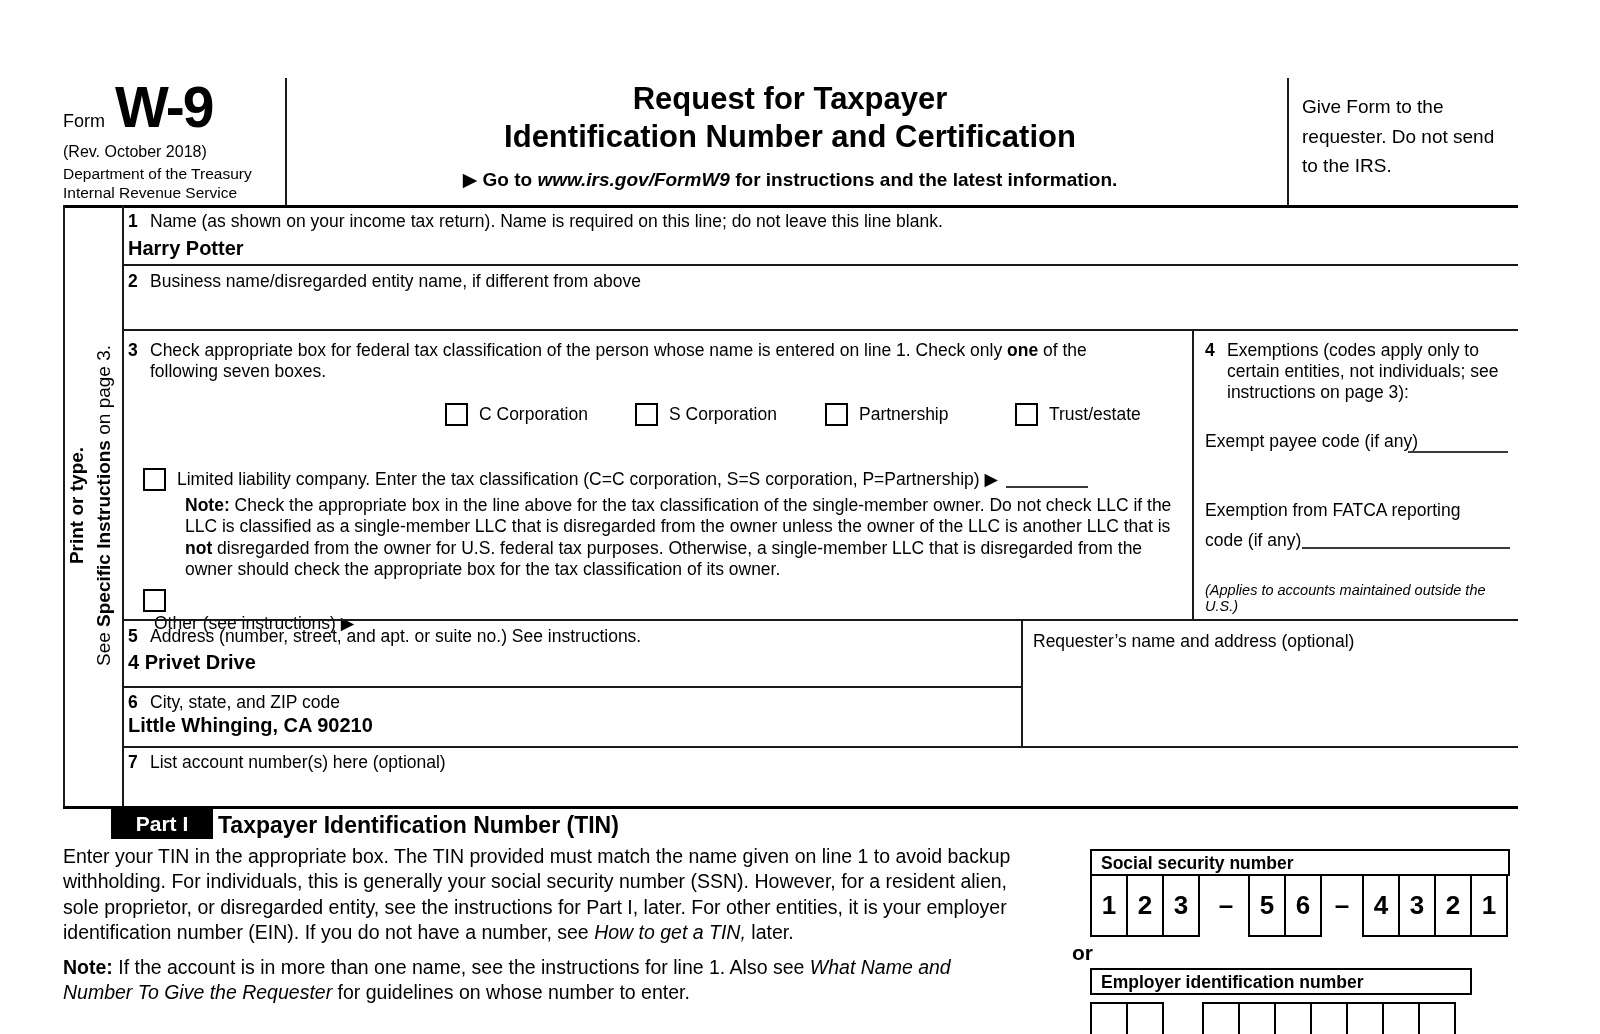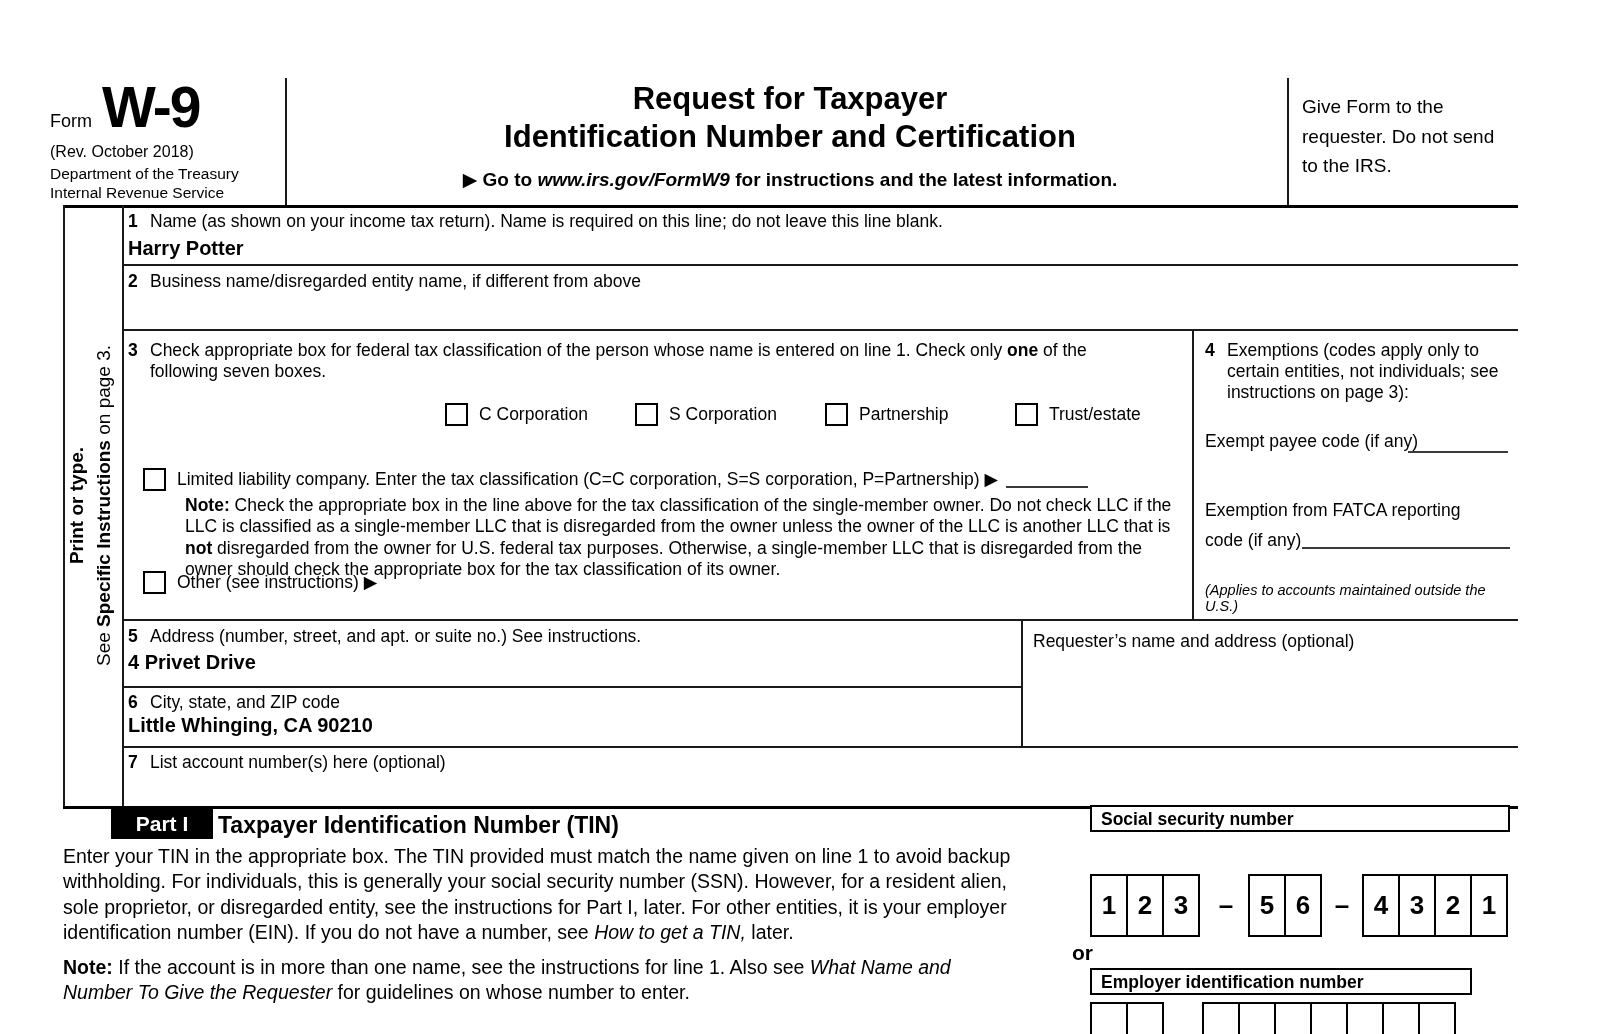--- a/index.html
+++ b/index.html
@@ -36,21 +36,21 @@
         transform:rotate(-90deg);text-align:center;font-size:19px;line-height:27px;}
   .part-box{position:absolute;background:#000;color:#fff;font-size:21px;font-weight:bold;
         display:flex;align-items:center;justify-content:center;}
   .body-text{font-size:19.5px;line-height:25.4px;}
 </style>
 </head>
 <body>
 
 <div class="page">
 
-  <div class="abs" style="left:50px;top:74px;width:220px;">
+  <div class="abs" style="left:63px;top:74px;width:220px;">
     <div style="display:flex;align-items:baseline;gap:10px;">
       <span style="font-size:18px;">Form</span>
       <span style="font-size:57px;font-weight:bold;letter-spacing:-2px;text-align:center;">W-9</span>
     </div>
     <div style="font-size:16px;margin-top:3px;">(Rev. October 2018)</div>
     <div style="font-size:15.5px;line-height:18.5px;margin-top:4px;">
       <div>Department of the Treasury</div>
       <div>Internal Revenue Service</div>
     </div>
   </div>
@@ -117,21 +117,21 @@
     <div class="optrow" style="left:21px;top:137px;">
       <span class="cb"></span>
       <span class="optlbl">Limited liability company. Enter the tax classification (C=C corporation, S=S corporation, P=Partnership) ▶</span>
       <span class="blank" style="width:82px;margin-left:8px;"></span>
     </div>
 
     <div class="abs lbl" style="left:63px;top:164px;width:990px;line-height:21.3px;">
       <span class="b">Note:</span><span> Check the appropriate box in the line above for the tax classification of the single-member owner.  Do not check LLC if the LLC is classified as a single-member LLC that is disregarded from the owner unless the owner of the LLC is another LLC that is </span><span class="b">not</span><span> disregarded from the owner for U.S. federal tax purposes. Otherwise, a single-member LLC that is disregarded from the owner should check the appropriate box for the tax classification of its owner.</span>
     </div>
 
-    <div class="optrow" style="left:21px;top:240px;">
+    <div class="optrow" style="left:21px;top:258px;flex-direction:column;">
       <span class="cb"></span>
       <span class="optlbl">Other (see instructions) ▶</span>
     </div>
   </div>
 
   <div class="line" style="left:1192px;top:331px;width:2px;height:288px;"></div>
   <div class="abs" style="left:1192px;top:331px;width:326px;height:288px;">
     <div class="abs lbl numlbl" style="left:13px;top:9px;width:305px;">
       <span class="num">4</span>
         <span style="width:280px;">Exemptions (codes apply only to certain entities, not individuals; see instructions on page 3):</span>
@@ -172,21 +172,21 @@
   <div class="line thick" style="left:63px;top:806px;width:1455px;height:3px;"></div>
 
   <div class="part-box" style="left:63px;top:809px;width:102px;height:30px;margin-left:48px;">Part I</div>
   <div class="abs b" style="left:218px;top:812px;font-size:23px;">Taxpayer Identification Number (TIN)</div>
 
   <div class="abs body-text" style="left:63px;top:844px;width:960px;">
     <div><span>Enter your TIN in the appropriate box. The TIN provided must match the name given on line 1 to avoid backup withholding. For individuals, this is generally your social security number (SSN). However, for a resident alien, sole proprietor, or disregarded entity, see the instructions for Part I, later. For other entities, it is your employer identification number (EIN). If you do not have a number, see </span><span class="i">How to get a TIN,</span><span> later.</span></div>
     <div style="margin-top:9px;"><span class="b">Note:</span><span> If the account is in more than one name, see the instructions for line 1. Also see </span><span class="i">What Name and Number To Give the Requester</span><span> for guidelines on whose number to enter.</span></div>
   </div>
 
-  <div class="tin-hdr-box" style="left:1090px;top:805px;width:420px;height:27px;">Social security number</div>
+  <div class="tin-hdr-box" style="left:1090px;top:849px;width:420px;height:27px;">Social security number</div>
 
   <div class="digit-group" style="left:1090px;top:874px;">
     <span class="dbox">1</span>
     <span class="dbox">2</span>
     <span class="dbox">3</span>
   </div>
   <span class="dash" style="left:1204px;top:874px;width:44px;">–</span>
   <div class="digit-group" style="left:1248px;top:874px;">
     <span class="dbox">5</span>
     <span class="dbox">6</span>

